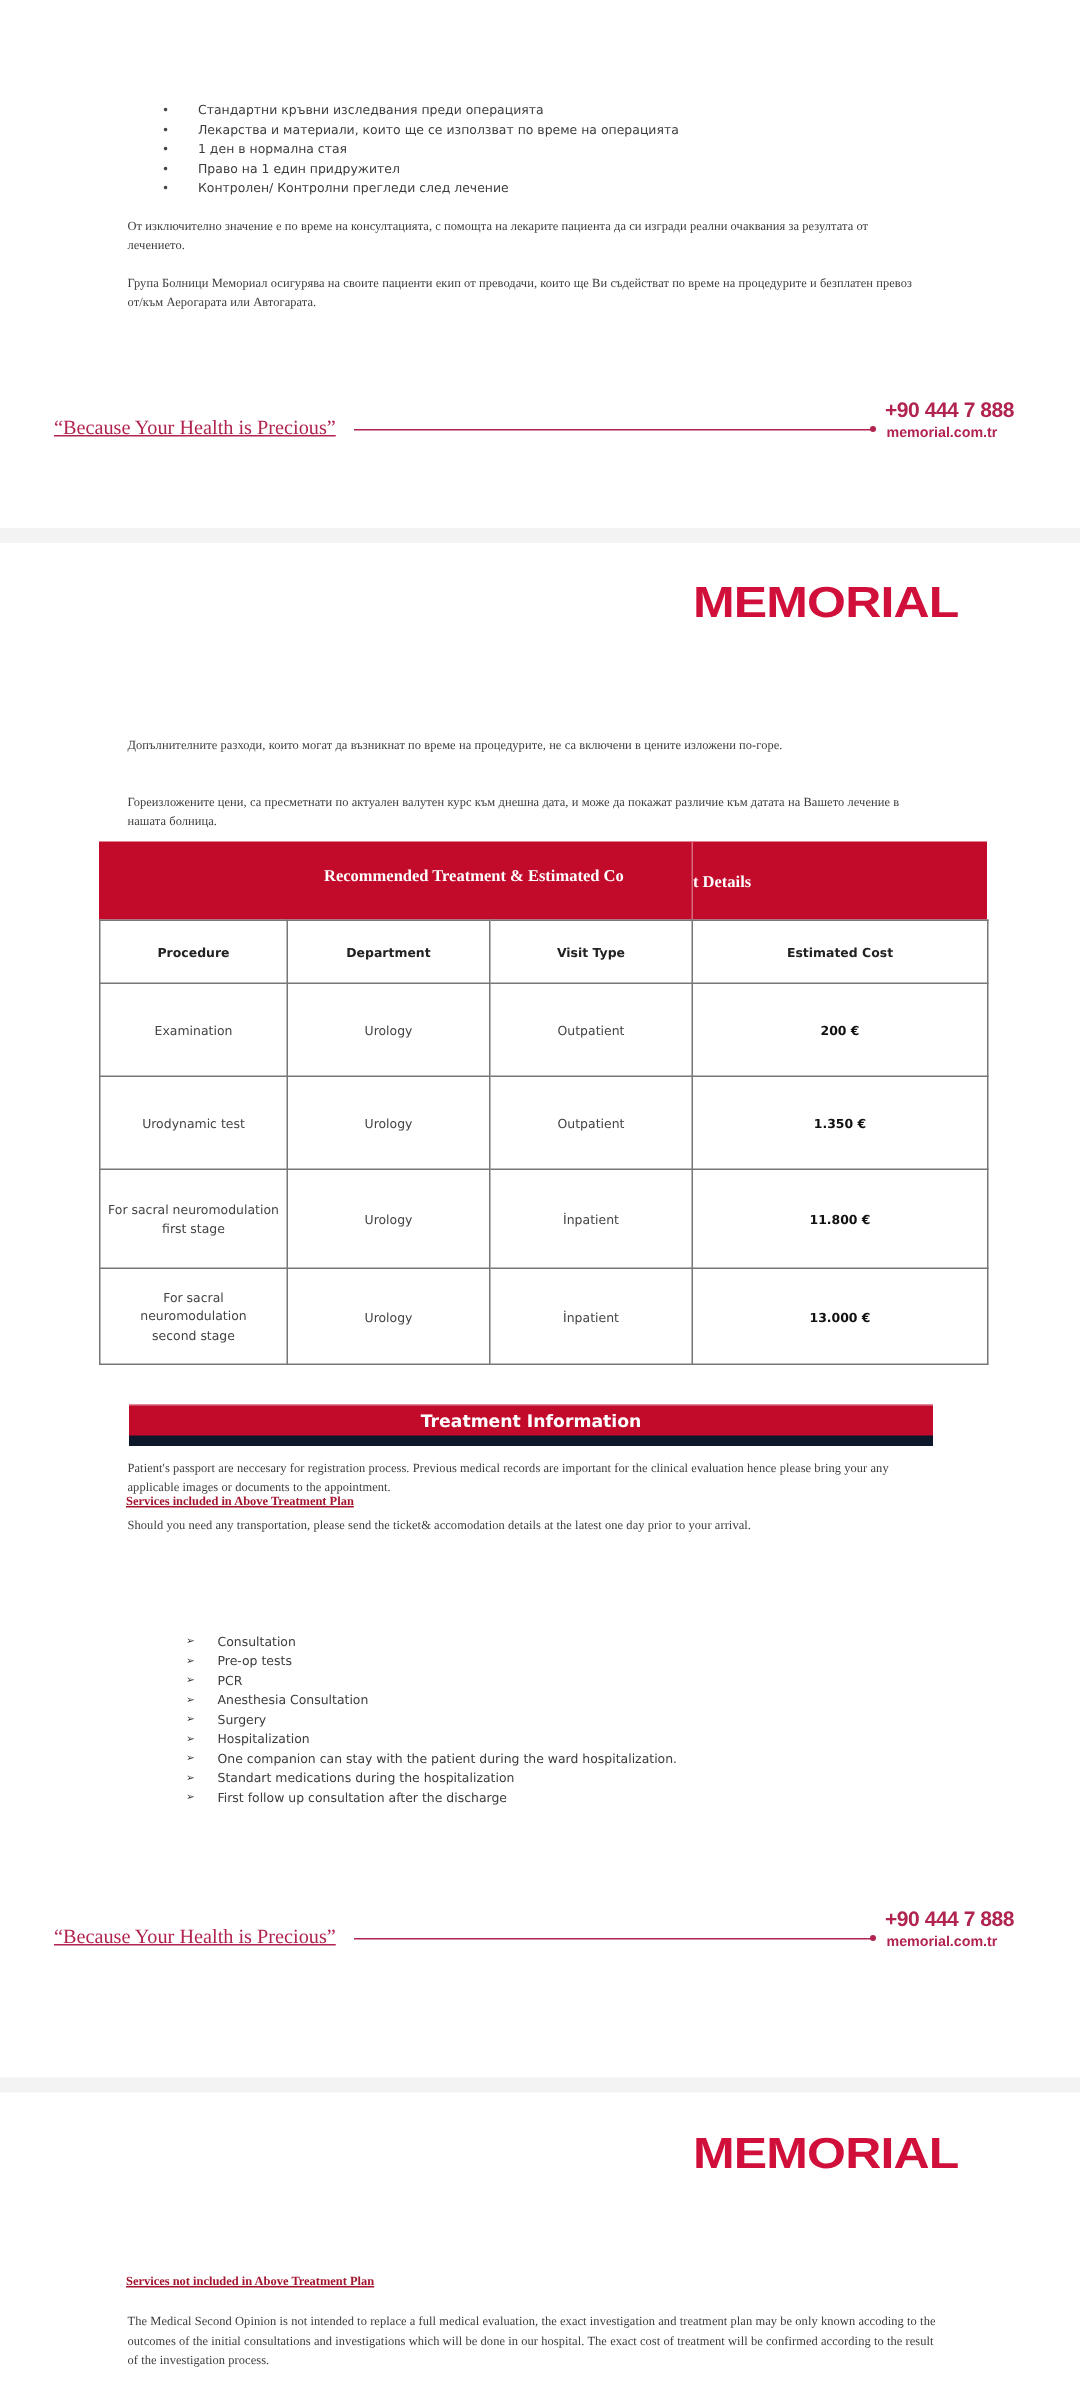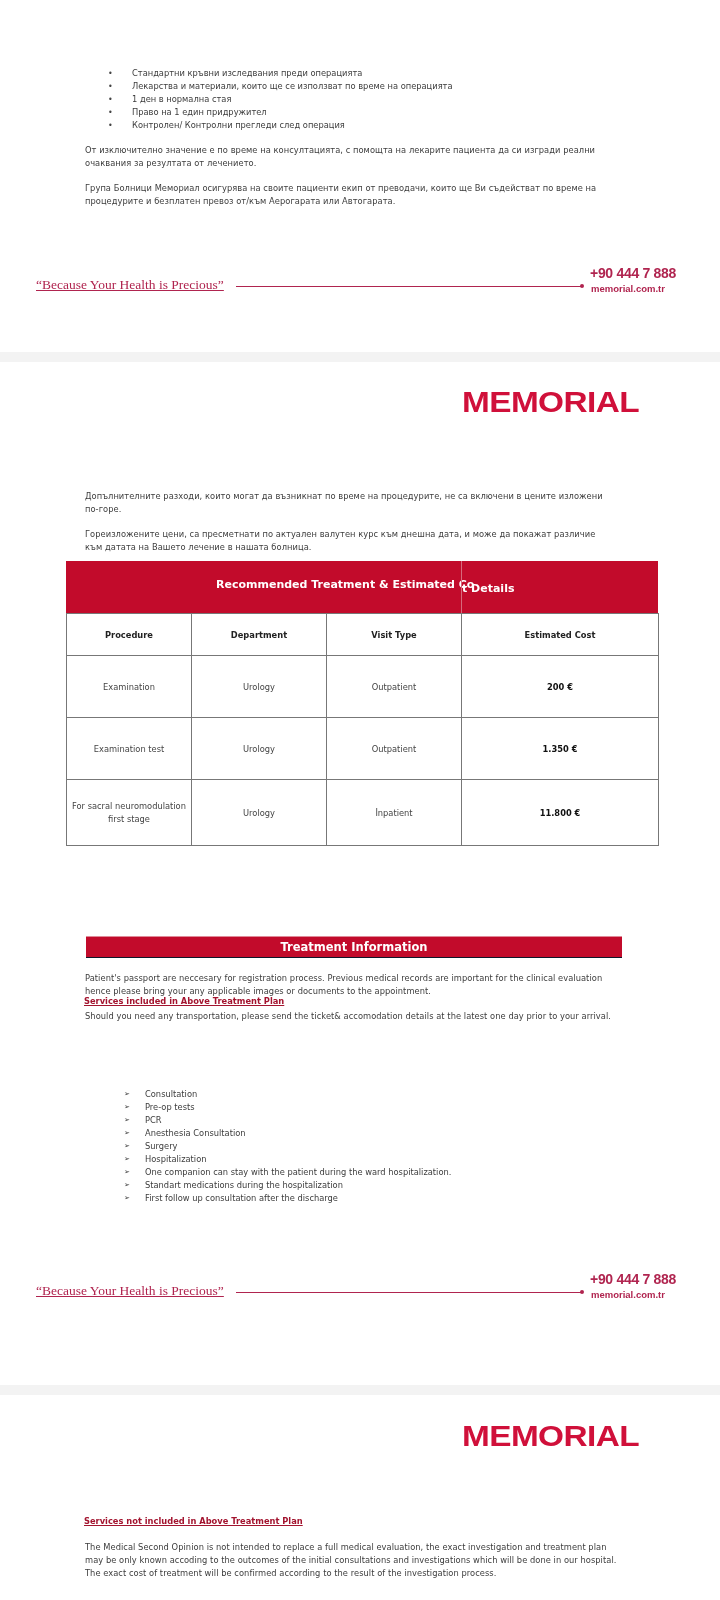--- a/index.html
+++ b/index.html
@@ -1,17 +1,17 @@
 <!DOCTYPE html>
 <html><head>
 <meta charset="utf-8">
 <style>
   html,body{margin:0;padding:0;background:#ffffff;}
   body{width:720px;height:1600px;position:relative;overflow:hidden;font-family:"DejaVu Sans",sans-serif;color:#3a3a3a;}
-  .abs{position:absolute;}
+  .abs{position:absolute;font-family:Liberation Serif, serif;}
   .t{font-size:8.3px;line-height:13px;color:#3c3c3c;letter-spacing:0.05px;}
   ul.bul{list-style:none;margin:0;padding:0;position:absolute;left:104px;top:67px;}
   ul.bul li{font-size:8.3px;line-height:13px;color:#3c3c3c;position:relative;padding-left:28px;}
   ul.bul li::before{content:"•";position:absolute;left:4px;top:0;font-size:8px;color:#444;}
   .footer-q{font-family:"Liberation Serif",serif;color:#b0244f;font-size:13.5px;text-decoration:underline;}
   .footer-line{height:1px;background:#b0244f;}
   .footer-line::after{content:"";position:absolute;right:-2px;top:-2px;width:4px;height:4px;background:#b0244f;border-radius:50%;}
   .phone{font-family:"Liberation Sans",sans-serif;font-weight:bold;color:#b0244f;font-size:14px;letter-spacing:-0.3px;}
   .site{font-family:"Liberation Sans",sans-serif;font-weight:bold;color:#b0244f;font-size:9.5px;}
   .sep{position:absolute;left:0;width:720px;height:10px;background:#f3f3f3;}
@@ -27,21 +27,21 @@
   ul.arrow li::before{content:"➢";position:absolute;left:0;top:0;font-size:7px;color:#333;}
 </style>
 </head>
 <body>
 
 <ul class="bul">
   <li>Стандартни кръвни изследвания преди операцията</li>
   <li>Лекарства и материали, които ще се използват по време на операцията</li>
   <li>1  ден в нормална стая</li>
   <li>Право на 1 един придружител</li>
-  <li>Контролен/ Контролни прегледи след операция</li>
+  <li>Контролен/ Контролни прегледи след лечение</li>
 </ul>
 
 <div class="abs t" style="left:85px;top:144px;width:530px;">От изключително значение е по време на консултацията, с помощта на лекарите пациента  да си изгради реални очаквания за резултата от лечението.</div>
 <div class="abs t" style="left:85px;top:182px;width:525px;">Група Болници Мемориал осигурява на своите пациенти  екип от преводачи, които ще Ви съдействат по време на процедурите и  безплатен превоз от/към Аерогарата или Автогарата.</div>
 
 <div class="abs footer-q" style="left:36px;top:277px;">“Because Your Health is Precious”</div>
 <div class="abs footer-line" style="left:236px;top:286px;width:346px;"></div>
 <div class="abs phone" style="left:590px;top:265px;">+90 444 7 888</div>
 <div class="abs site" style="left:591px;top:283px;">memorial.com.tr</div>
 
@@ -72,35 +72,41 @@
     <th>Visit Type</th>
     <th>Estimated Cost</th>
   </tr>
   <tr style="height:62px;">
     <td>Examination</td>
     <td>Urology</td>
     <td>Outpatient</td>
     <td class="cost-val">200 €</td>
   </tr>
   <tr style="height:62px;">
-    <td>Examination test</td>
+    <td>Urodynamic test</td>
     <td>Urology</td>
     <td>Outpatient</td>
     <td class="cost-val">1.350 €</td>
   </tr>
   <tr style="height:66px;">
     <td style="line-height:12.5px;">For sacral neuromodulation first stage</td>
     <td>Urology</td>
     <td>İnpatient</td>
     <td class="cost-val">11.800 €</td>
   </tr>
+  <tr style="height:64px;">
+    <td style="line-height:12.5px;padding:0 14px;">For sacral neuromodulation second stage</td>
+    <td>Urology</td>
+    <td>İnpatient</td>
+    <td class="cost-val">13.000 €</td>
+  </tr>
 </tbody>
   </table>
 
-<div class="redbar" style="left:86px;top:936px;width:536px;height:20px;border-top:1px solid #e08a98;border-bottom:1px solid #0f172a;text-align:center;font-size:11.5px;line-height:20px;">
+<div class="redbar" style="left:86px;top:936px;width:536px;height:20px;border-top:1px solid #e08a98;border-bottom:7px solid #0f172a;text-align:center;font-size:11.5px;line-height:20px;">
   <span>Treatment Information</span>
 </div>
 
 <div class="abs t" style="left:85px;top:972px;width:530px;">Patient's passport are neccesary for registration process. Previous medical records are important for the clinical evaluation hence please bring your  any applicable images or documents to the appointment.</div>
 <div class="abs t" style="left:85px;top:1010px;width:535px;">Should you need any transportation, please send  the ticket&amp; accomodation details at the  latest  one day prior to your arrival.</div>
 
 <div class="abs sec-head" style="left:84px;top:996px;">Services included in Above Treatment Plan</div>
 
 <ul class="arrow">
   <li>Consultation</li>

